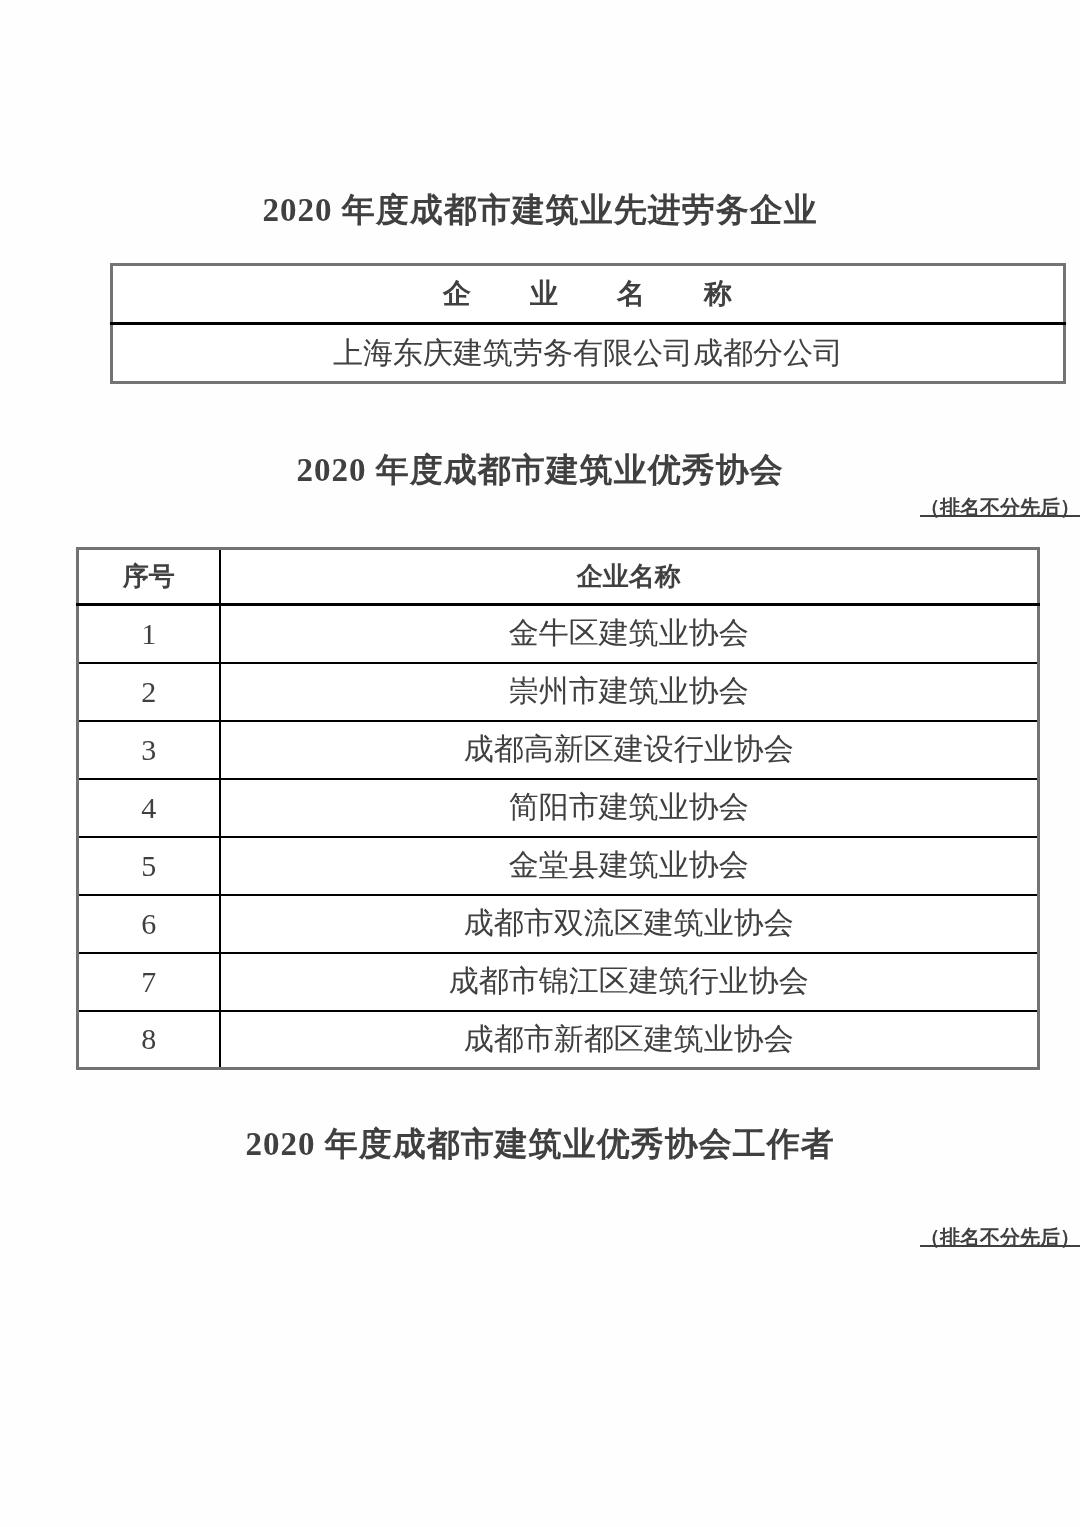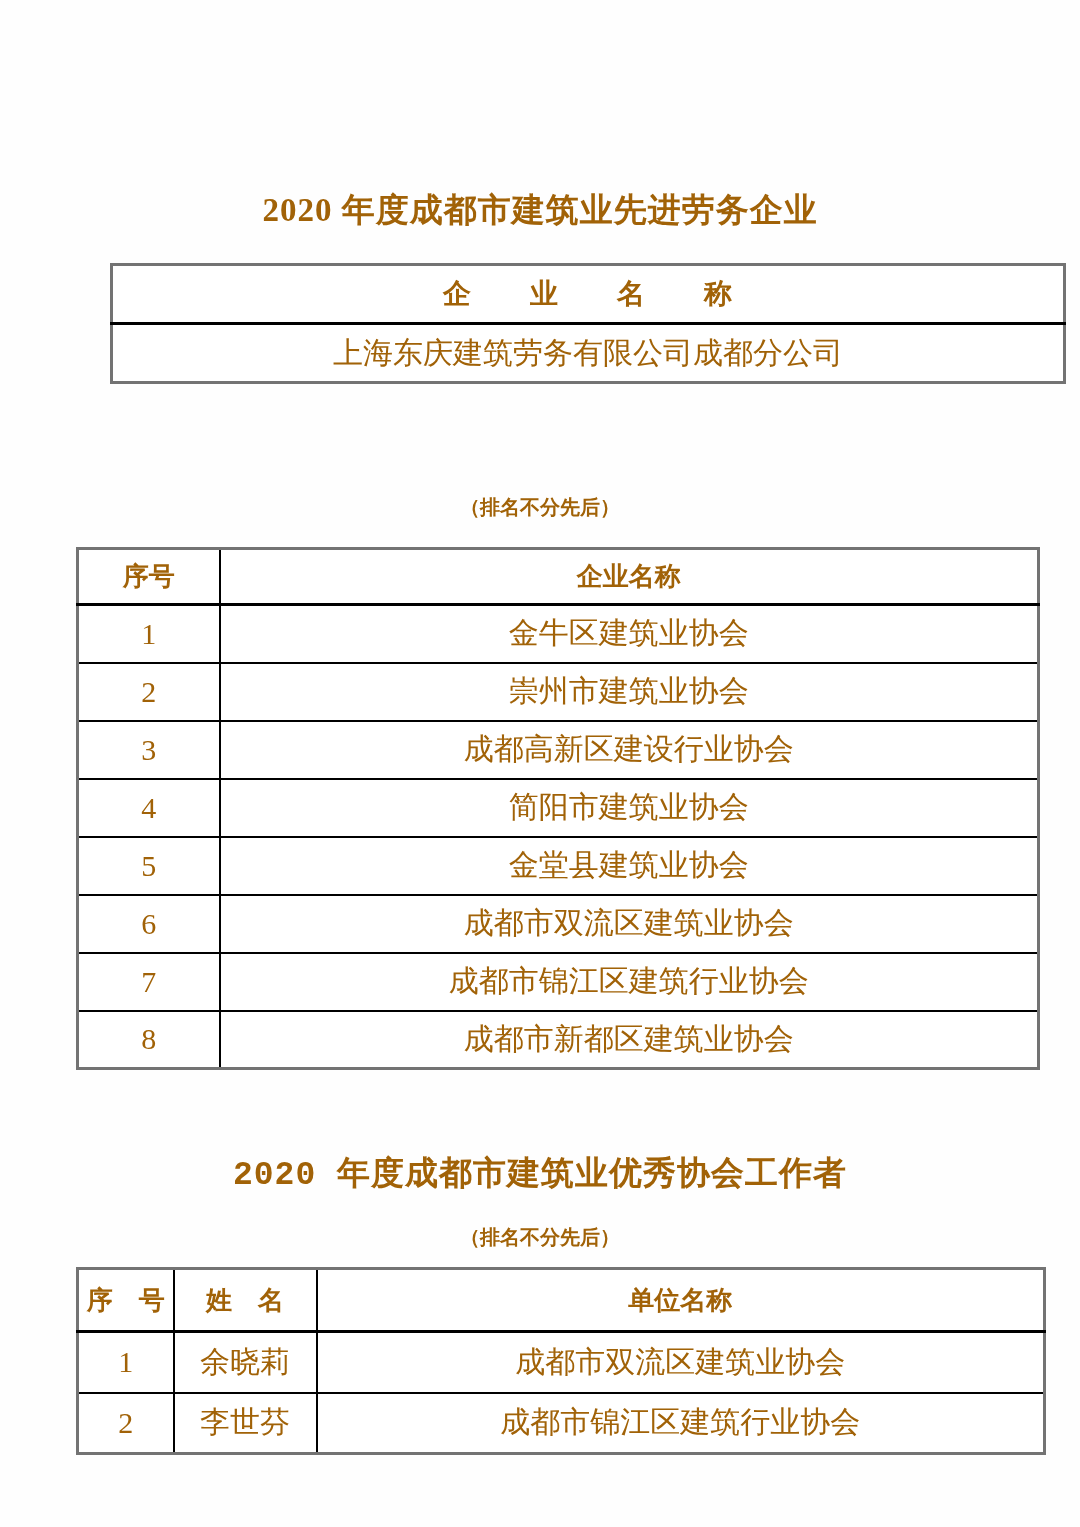--- a/index.html
+++ b/index.html
@@ -2,46 +2,47 @@
 <html><head>
 <meta charset="utf-8">
 <style>
   * { box-sizing: border-box; margin: 0; padding: 0; }
   html, body { background: #ffffff; }
   .page {
     position: relative;
     width: 1080px;
     height: 1527px;
     background: #fefefe;
-    color: #a16207;
+    color: #404040;
     font-family: "Liberation Serif", "DejaVu Serif", serif;
     overflow: hidden;
   }
   .doc-title {
     position: absolute;
     left: 0;
     width: 100%;
     text-align: center;
     font-size: 33px;
     font-weight: bold;
     letter-spacing: 1px;
     line-height: 40px;
     white-space: nowrap;
   }
   #title-1 { top: 190px; }
   #title-2 { top: 450px; }
-  #title-3 { top: 1156px; font-family: Liberation Mono, monospace; }
+  #title-3 { top: 1124px; }
   .doc-subtitle {
     position: absolute;
     left: 0;
     width: 100%;
-    text-align: center;
+    text-align: right;
     font-size: 20px;
     font-weight: bold;
     line-height: 26px;
+    text-decoration: underline;
   }
   #subtitle-2 { top: 494px; }
   #subtitle-3 { top: 1224px; }
   table.doc-table {
     position: absolute;
     border-collapse: collapse;
     table-layout: fixed;
     background: #ffffff;
     border: 3px solid #737373;
   }
@@ -85,20 +86,21 @@
         <th>企　　业　　名　　称</th>
       </tr>
     </thead>
     <tbody>
       <tr>
         <td>上海东庆建筑劳务有限公司成都分公司</td>
       </tr>
     </tbody>
   </table>
 
+  <div class="doc-title" id="title-2">2020 年度成都市建筑业优秀协会</div>
   <div class="doc-subtitle" id="subtitle-2">（排名不分先后）</div>
 
   <table class="doc-table" id="table-2">
     <thead>
       <tr>
         <th class="col-no">序号</th>
         <th>企业名称</th>
       </tr>
     </thead>
     <tbody>
@@ -133,35 +135,14 @@
       <tr>
         <td class="num-cell">8</td>
         <td>成都市新都区建筑业协会</td>
       </tr>
     </tbody>
   </table>
 
   <div class="doc-title" id="title-3">2020 年度成都市建筑业优秀协会工作者</div>
   <div class="doc-subtitle" id="subtitle-3">（排名不分先后）</div>
 
-  <table class="doc-table" id="table-3">
-    <thead>
-      <tr>
-        <th class="col-no">序　号</th>
-        <th class="col-person">姓　名</th>
-        <th>单位名称</th>
-      </tr>
-    </thead>
-    <tbody>
-      <tr>
-        <td class="num-cell">1</td>
-        <td>余晓莉</td>
-        <td>成都市双流区建筑业协会</td>
-      </tr>
-      <tr>
-        <td class="num-cell">2</td>
-        <td>李世芬</td>
-        <td>成都市锦江区建筑行业协会</td>
-      </tr>
-    </tbody>
-  </table>
 
 </div>
 
 </body></html>

